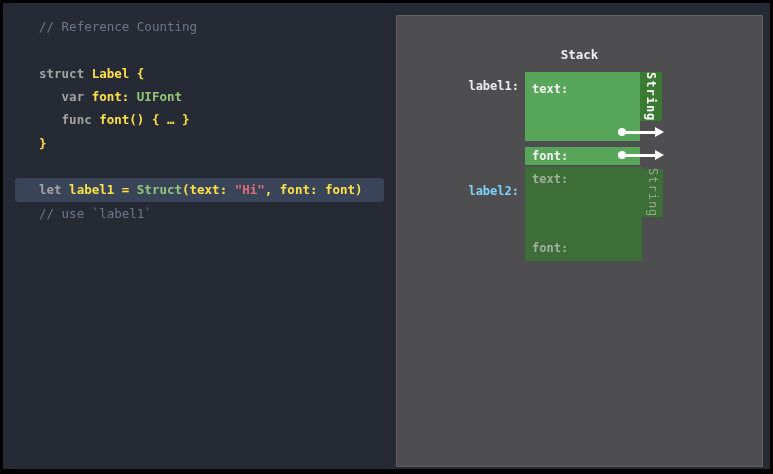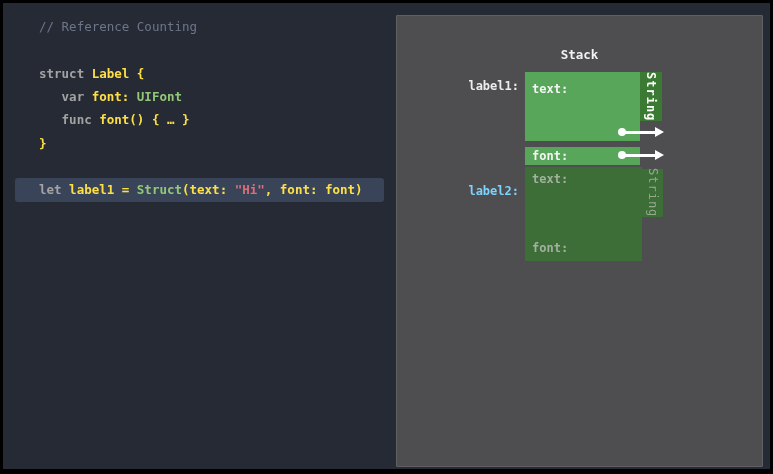--- a/index.html
+++ b/index.html
@@ -78,20 +78,21 @@
 
   <div class="code-pane">
       <div class="code-line"><span class="tok-comment">// Reference Counting</span></div>
       <div class="code-line"></div>
       <div class="code-line"><span class="tok-kw">struct</span><span class="tok-plain"> Label {</span></div>
       <div class="code-line"><span class="tok-plain">   </span><span class="tok-kw">var</span><span class="tok-plain"> font: </span><span class="tok-type">UIFont</span></div>
       <div class="code-line"><span class="tok-plain">   </span><span class="tok-kw">func</span><span class="tok-plain"> font() { … }</span></div>
       <div class="code-line"><span class="tok-plain">}</span></div>
       <div class="code-line"></div>
       <div class="code-line highlighted"><span class="tok-kw">let</span><span class="tok-plain"> label1 = </span><span class="tok-type">Struct</span><span class="tok-plain">(text: </span><span class="tok-str">"Hi"</span><span class="tok-plain">, font: font)</span></div>
+      <div class="code-line"><span class="tok-comment">// use `label1`</span></div>
     </div>
 
   <div class="panel">
     <div class="stack-title">Stack</div>
 
     <div class="var-name name1">label1:</div>
     <div class="gbox box-text1">
       <span class="field field-bright">text:</span>
     </div>
     <div class="strip strip1">

